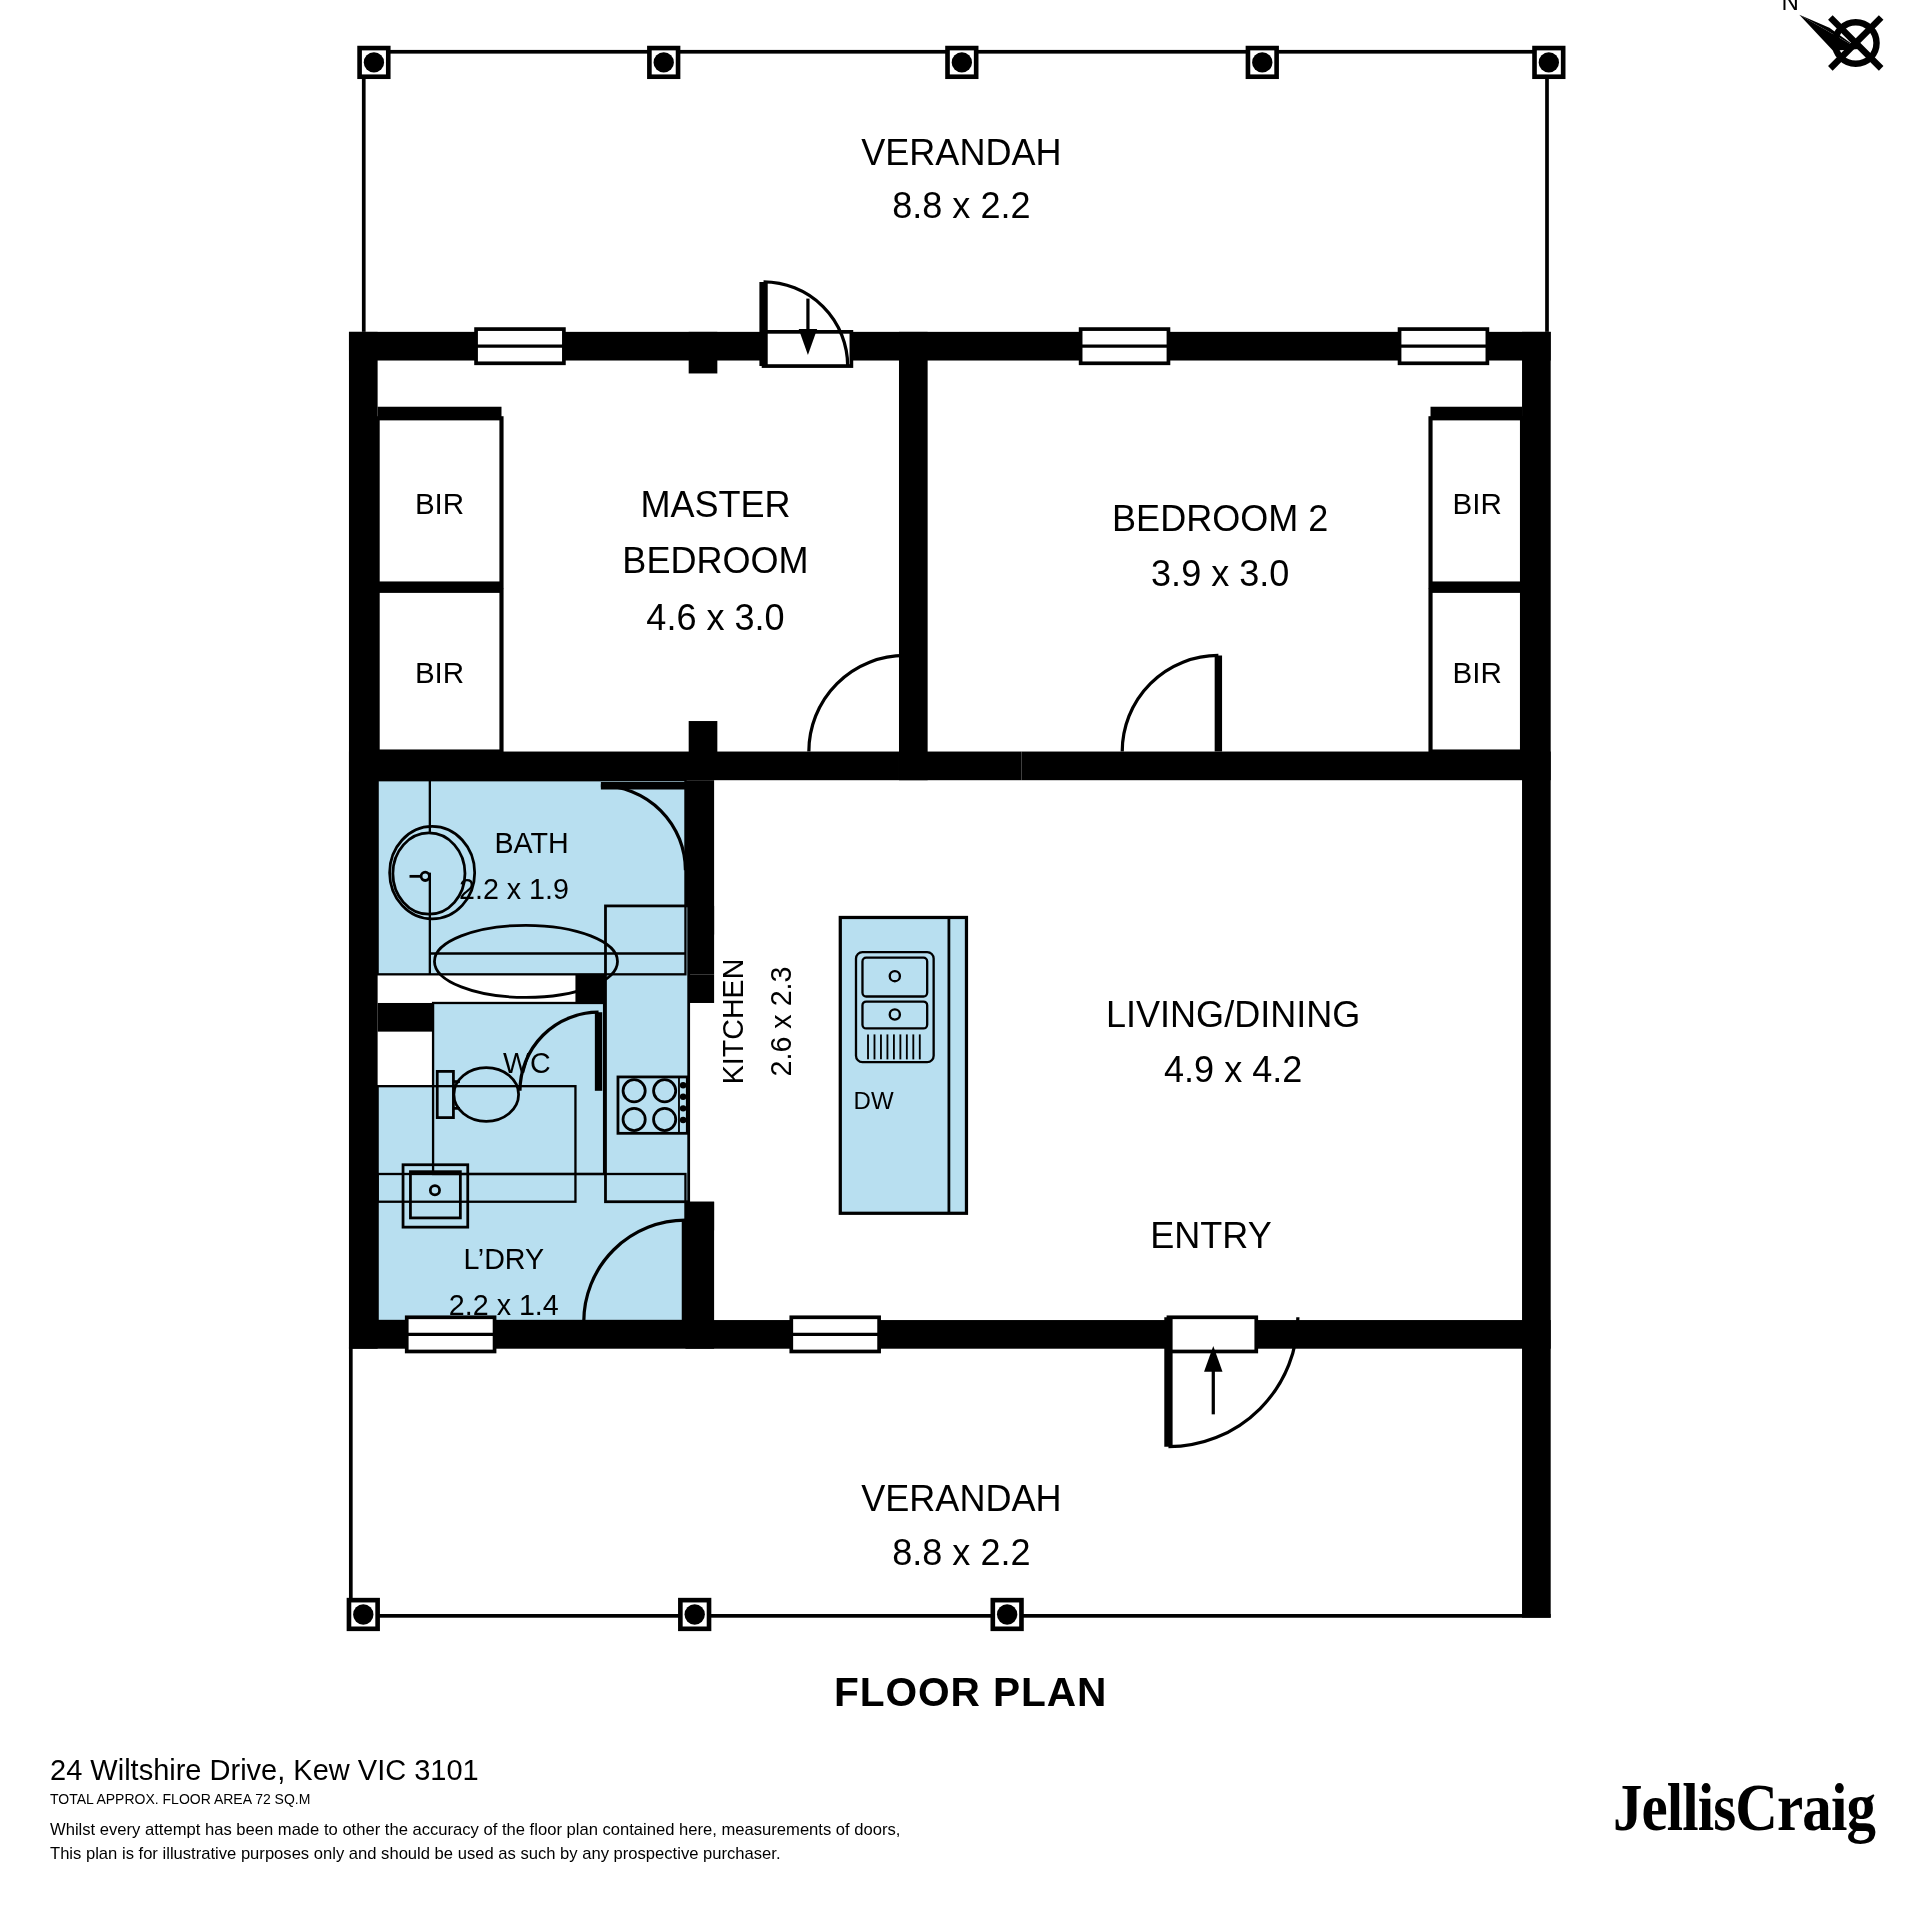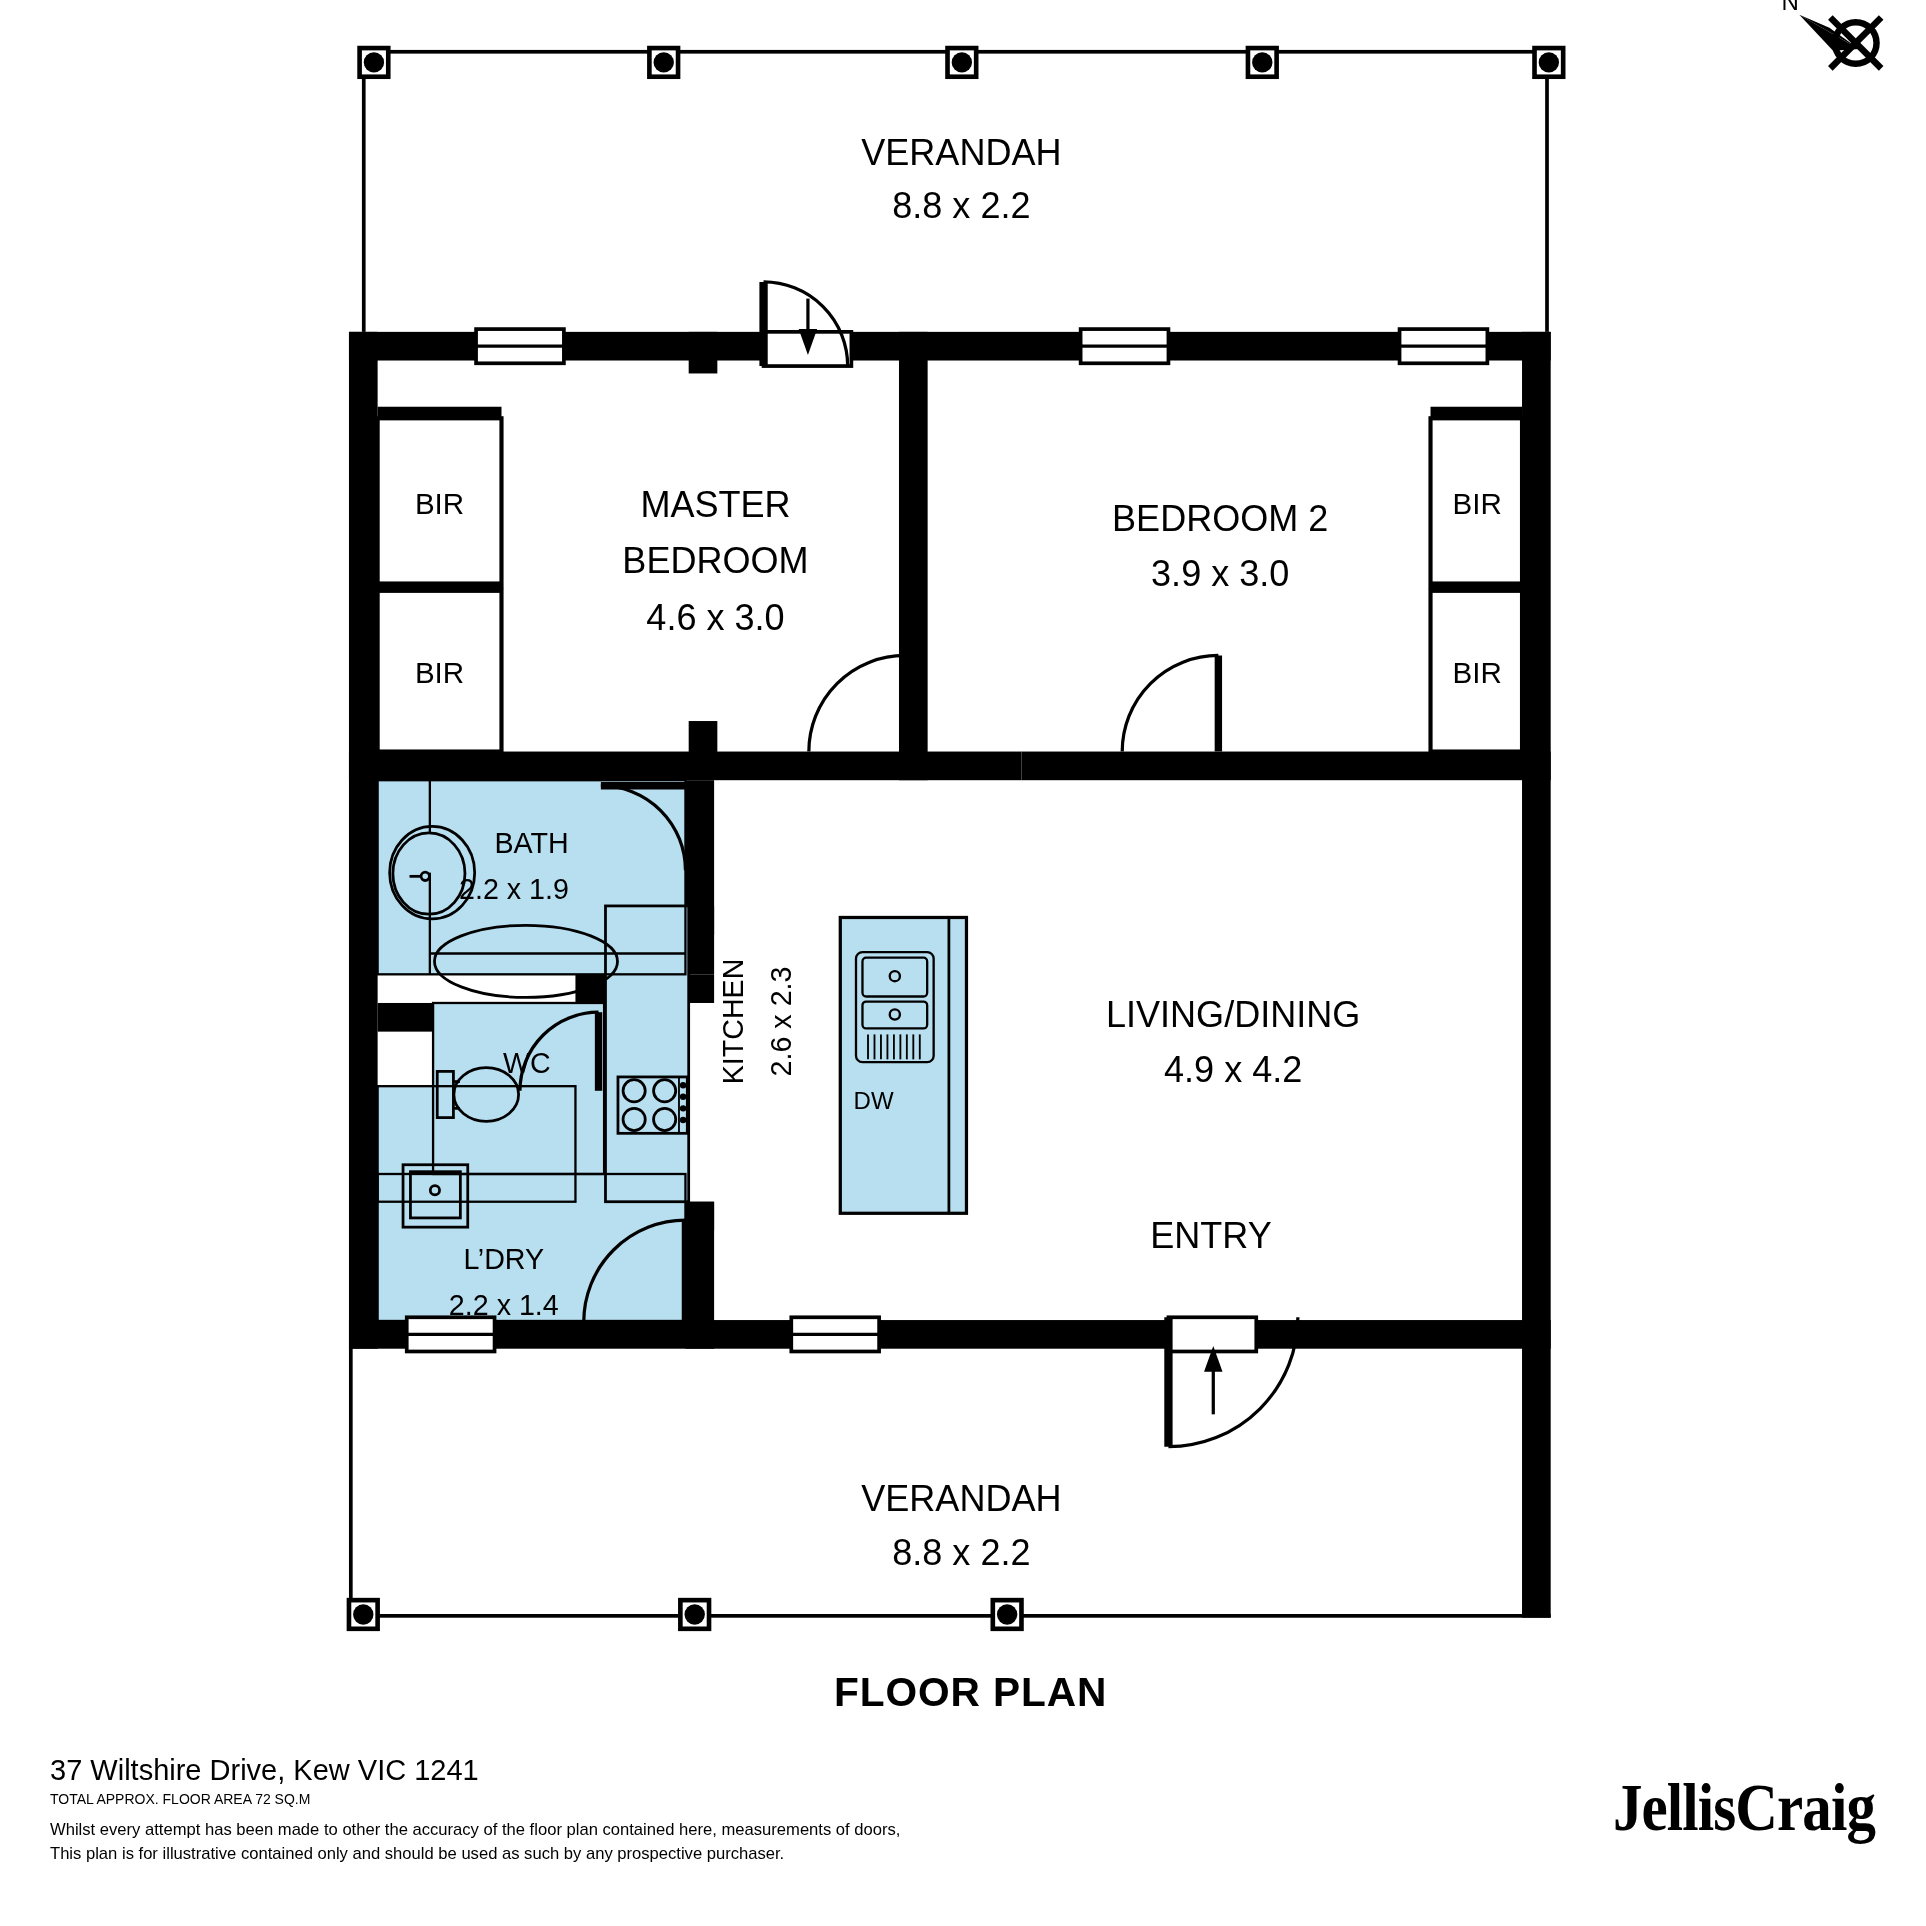--- a/index.html
+++ b/index.html
@@ -368,24 +368,24 @@
       <line x1="3960" y1="38" x2="4070" y2="148" stroke="#000" stroke-width="14"></line>
       <line x1="4070" y1="38" x2="3960" y2="148" stroke="#000" stroke-width="14"></line>
       <path d="M 3893 32 L 4022 106 L 3966 110 Z" fill="#000"></path>
       <path d="M 3893 32 L 4022 106 L 3958 60 Z" fill="#000"></path>
     </g>
     <text class="compassN" x="3873" y="22">N</text>
 
   </svg>
 
   <div class="footer">
-    <div class="addr">37 Wiltshire Drive, Kew VIC 1241</div>
+    <div class="addr">24 Wiltshire Drive, Kew VIC 3101</div>
     <div class="area">TOTAL APPROX. FLOOR AREA 72 SQ.M</div>
     <div class="disc">
       <span>Whilst every attempt has been made to other the accuracy of the floor plan contained here, measurements of doors,</span>
-      <span>This plan is for illustrative contained only and should be used as such by any prospective purchaser.</span>
+      <span>This plan is for illustrative purposes only and should be used as such by any prospective purchaser.</span>
     </div>
   </div>
 
   <div class="brand">JellisCraig</div>
 
 </div>
 
 
 </body></html>

